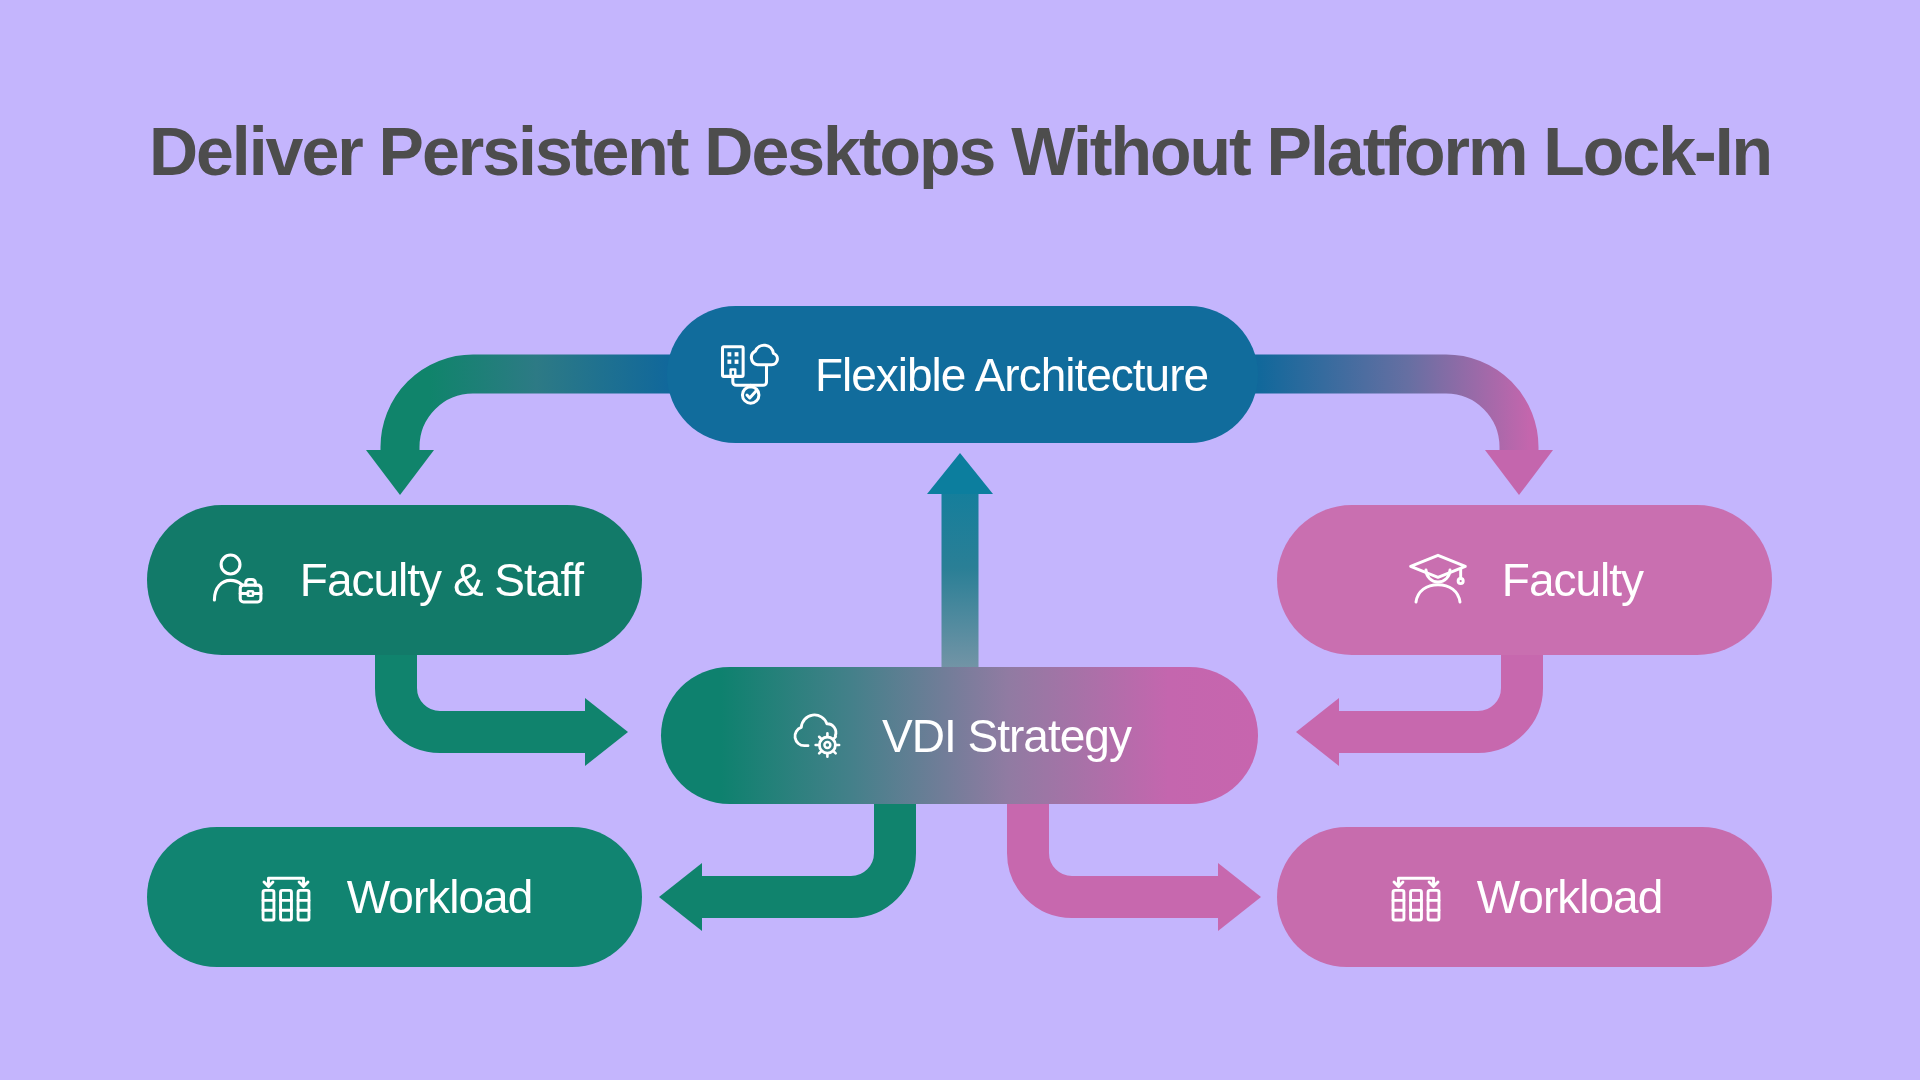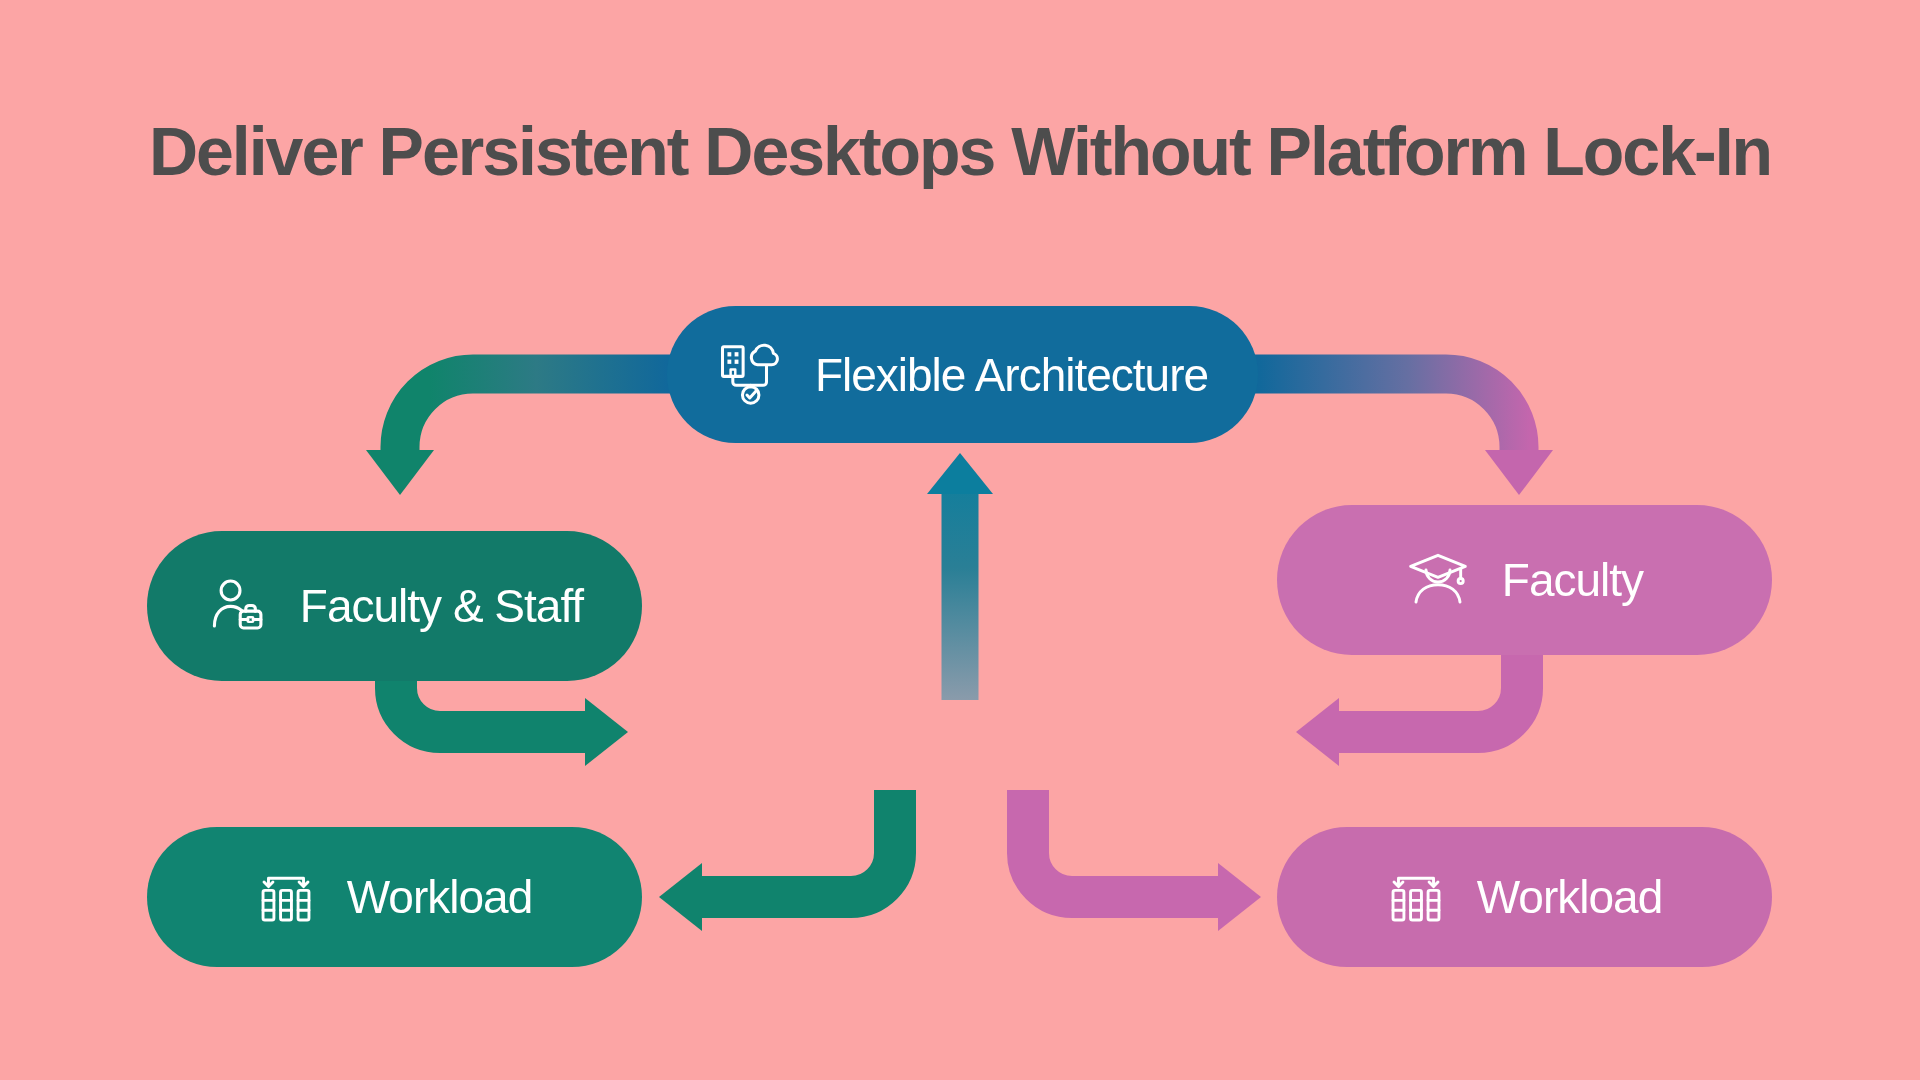--- a/index.html
+++ b/index.html
@@ -1,31 +1,31 @@
 <!DOCTYPE html>
 <html><head>
 <meta charset="utf-8">
 <style>
   html,body{margin:0;padding:0;background:#EAF1FB;}
   .canvas{
     position:relative;width:1920px;height:1080px;overflow:hidden;
-    background:#fca5a5;font-family:"Liberation Sans",sans-serif;
+    background:#c4b5fd;font-family:"Liberation Sans",sans-serif;
   }
   .title{
     position:absolute;top:112px;left:0;width:1920px;text-align:center;
     font-size:68px;font-weight:700;color:#4D4D4D;letter-spacing:-2px;margin:0;
   }
   .arrow-layer{position:absolute;left:0;top:0;width:1920px;height:1080px;}
   .pill{
     position:absolute;display:flex;align-items:center;justify-content:center;
     gap:32px;color:#fff;white-space:nowrap;
   }
   .pill .label{font-size:46px;font-weight:500;letter-spacing:-1px;}
   .pill-flex    {left:667px; top:306px; width:591px;height:137px;border-radius:69px;background:#116C9C;}
-  .pill-faculty {left:147px; top:531px; width:495px;height:150px;border-radius:75px;background:#127A69;}
+  .pill-faculty {left:147px; top:505px; width:495px;height:150px;border-radius:75px;background:#127A69;}
   .pill-students{left:1277px;top:505px; width:495px;height:150px;border-radius:75px;background:#C96FB0;}
   .pill-vdi     {left:661px; top:667px; width:597px;height:137px;border-radius:69px;
                  background:linear-gradient(90deg,#0E816E 0%,#0E816E 10%,#44808A 32%,#907BA2 58%,#C466AE 85%,#C765AE 100%);}
   .pill-work-l  {left:147px; top:827px; width:495px;height:140px;border-radius:70px;background:#118471;}
   .pill-work-r  {left:1277px;top:827px; width:495px;height:140px;border-radius:70px;background:#C76CAD;}
   .nodeicon{flex:0 0 auto;}
 </style>
 </head>
 <body>
 
@@ -121,20 +121,29 @@
     <svg class="nodeicon" width="64" height="64" viewBox="0 0 48 48" fill="none" stroke="#fff" stroke-width="2.2" stroke-linecap="round" stroke-linejoin="round">
       <path d="M3.5 13.8 L24 5.5 L44.5 13.8 L24 22 Z"></path>
       <path d="M41 16 v6.5"></path>
       <circle cx="41" cy="24.8" r="1.9"></circle>
       <path d="M15 16.5 a9 9 0 0 0 18 0"></path>
       <path d="M7.5 40.5 c1.2 -8.3 8 -13 16.5 -13 s15.3 4.7 16.5 13"></path>
     </svg>
     <span class="label">Faculty</span>
   </div>
 
+  <div class="pill pill-vdi">
+    <svg class="nodeicon" width="62" height="62" viewBox="0 0 48 48" fill="none" stroke="#fff" stroke-width="2.2" stroke-linecap="round" stroke-linejoin="round">
+      <path d="M15.5 31.5 h-2.8 a7.3 7.3 0 0 1 -2.4 -14.2 a10.2 10.2 0 0 1 19.8 -2.8 a6.8 6.8 0 0 1 6.5 9.3"></path>
+      <circle cx="30.5" cy="31" r="6.2"></circle>
+      <circle cx="30.5" cy="31" r="2.3" stroke-width="1.9"></circle>
+      <path d="M36.9 31 L39.6 31 M35 35.5 L36.9 37.4 M30.5 37.4 L30.5 40.1 M26 35.5 L24.1 37.4 M24.1 31 L21.4 31 M26 26.5 L24.1 24.6 M30.5 24.6 L30.5 21.9 M35 26.5 L36.9 24.6" stroke-width="2"></path>
+    </svg>
+    <span class="label">VDI Strategy</span>
+  </div>
 
   <div class="pill pill-work-l">
     <svg class="nodeicon" width="58" height="58" viewBox="0 0 48 48" fill="none" stroke="#fff" stroke-width="2.4" stroke-linecap="round" stroke-linejoin="round">
       <path d="M9.5 14.5 V8.5 H38.5 V14.5"></path>
       <path d="M5.8 11.6 L9.5 15.4 L13.2 11.6"></path>
       <path d="M34.8 11.6 L38.5 15.4 L42.2 11.6"></path>
       <rect x="5" y="18.5" width="9" height="24.5" rx="1.5"></rect>
       <path d="M5 26.8 h9 M5 35 h9"></path>
       <rect x="19.5" y="18.5" width="9" height="24.5" rx="1.5"></rect>
       <path d="M19.5 26.8 h9 M19.5 35 h9"></path>

